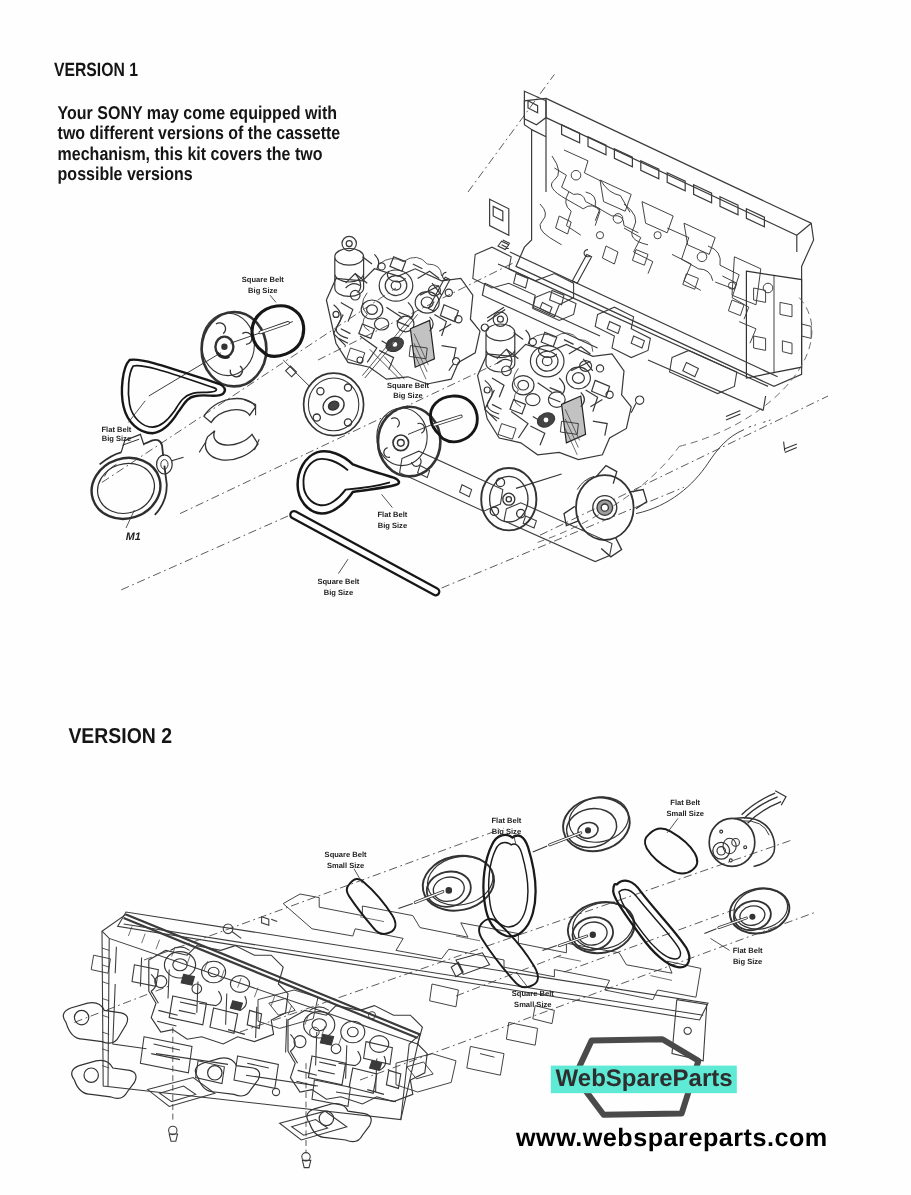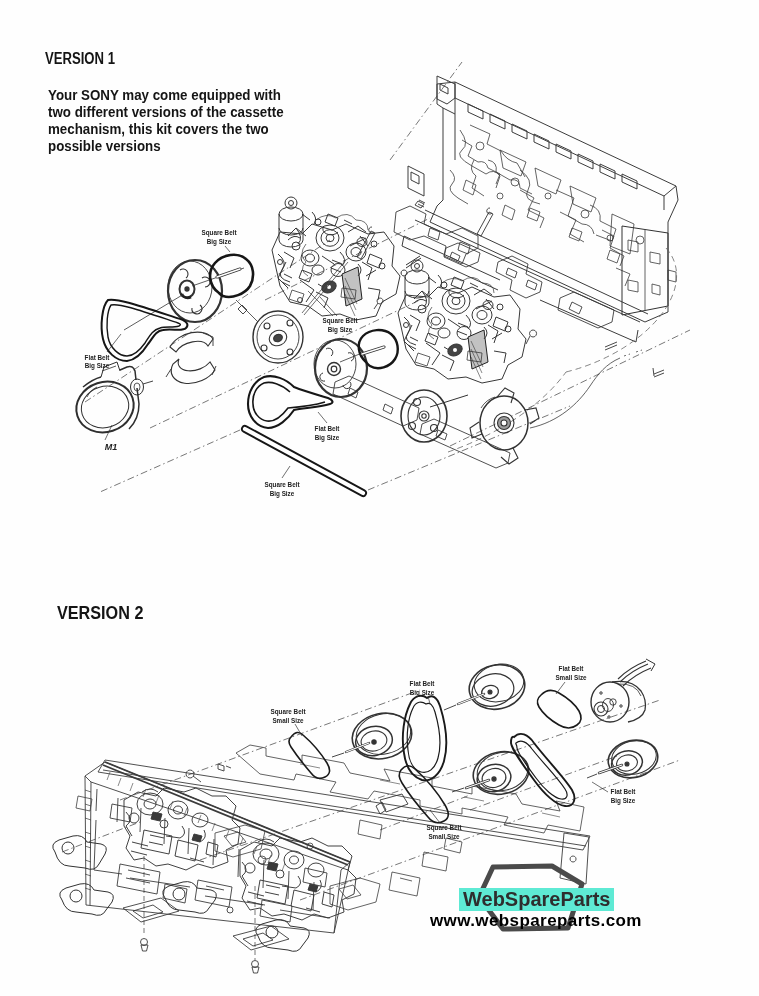--- a/index.html
+++ b/index.html
@@ -7,21 +7,21 @@
 .h{position:absolute;font-weight:bold;color:#151515;}
 svg{position:absolute;left:0;top:0;}
 </style>
 </head>
 <body>
 <div id="page">
 <div class="h" style="left:45px;top:50px;font-size:16px;transform:scaleX(0.82);transform-origin:0 0;">VERSION 1</div>
 <div class="h" style="left:48px;top:86px;font-size:15.5px;line-height:17px;transform:scaleX(0.86);transform-origin:0 0;">Your SONY may come equipped with<br>two different versions of the cassette<br>mechanism, this kit covers the two<br>possible versions</div>
 <div class="h" style="left:57px;top:603px;font-size:18px;transform:scaleX(0.90);transform-origin:0 0;">VERSION 2</div>
 <div class="h" style="left:459px;top:888px;font-size:20px;color:#2e2e2e;background:#5eead4;padding:0 4px;z-index:3;">WebSpareParts</div>
-<div class="h" style="left:430px;top:911px;font-size:17px;letter-spacing:0.4px;color:#000;z-index:3;">www.webspareparts.com</div>
+<div class="h" style="left:430px;top:937px;font-size:21px;letter-spacing:0.4px;color:#000;z-index:3;">www.webspareparts.com</div>
 <svg width="759" height="996" viewBox="0 0 759 996" fill="none" stroke="#3c3c3c" stroke-width="1">
 
 <g id="v1">
 
 <g stroke="#555" stroke-width="0.8" stroke-dasharray="7 3 1.5 3">
 <line x1="85" y1="402" x2="330" y2="240"></line>
 <line x1="150" y1="428" x2="420" y2="300"></line>
 <line x1="240" y1="430" x2="100" y2="492"></line>
 <line x1="368" y1="490" x2="570" y2="406"></line>
 <line x1="450" y1="446" x2="690" y2="330"></line>

